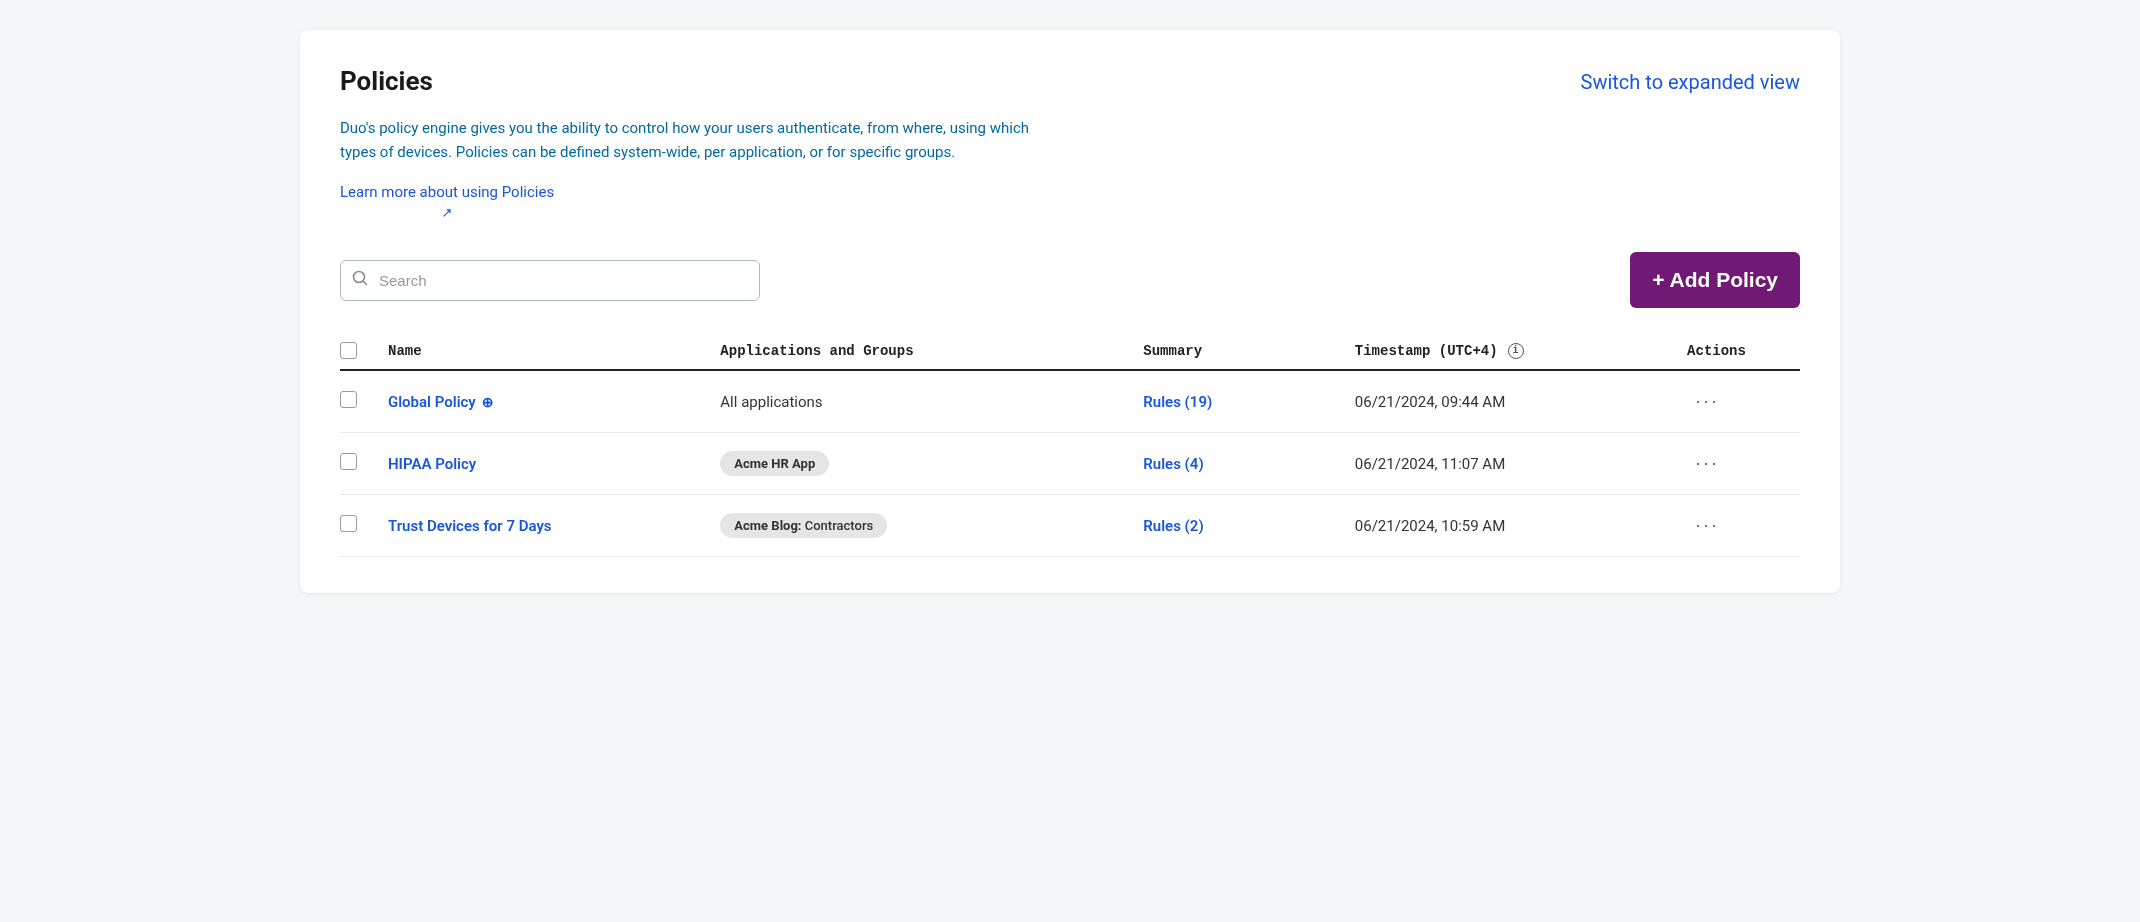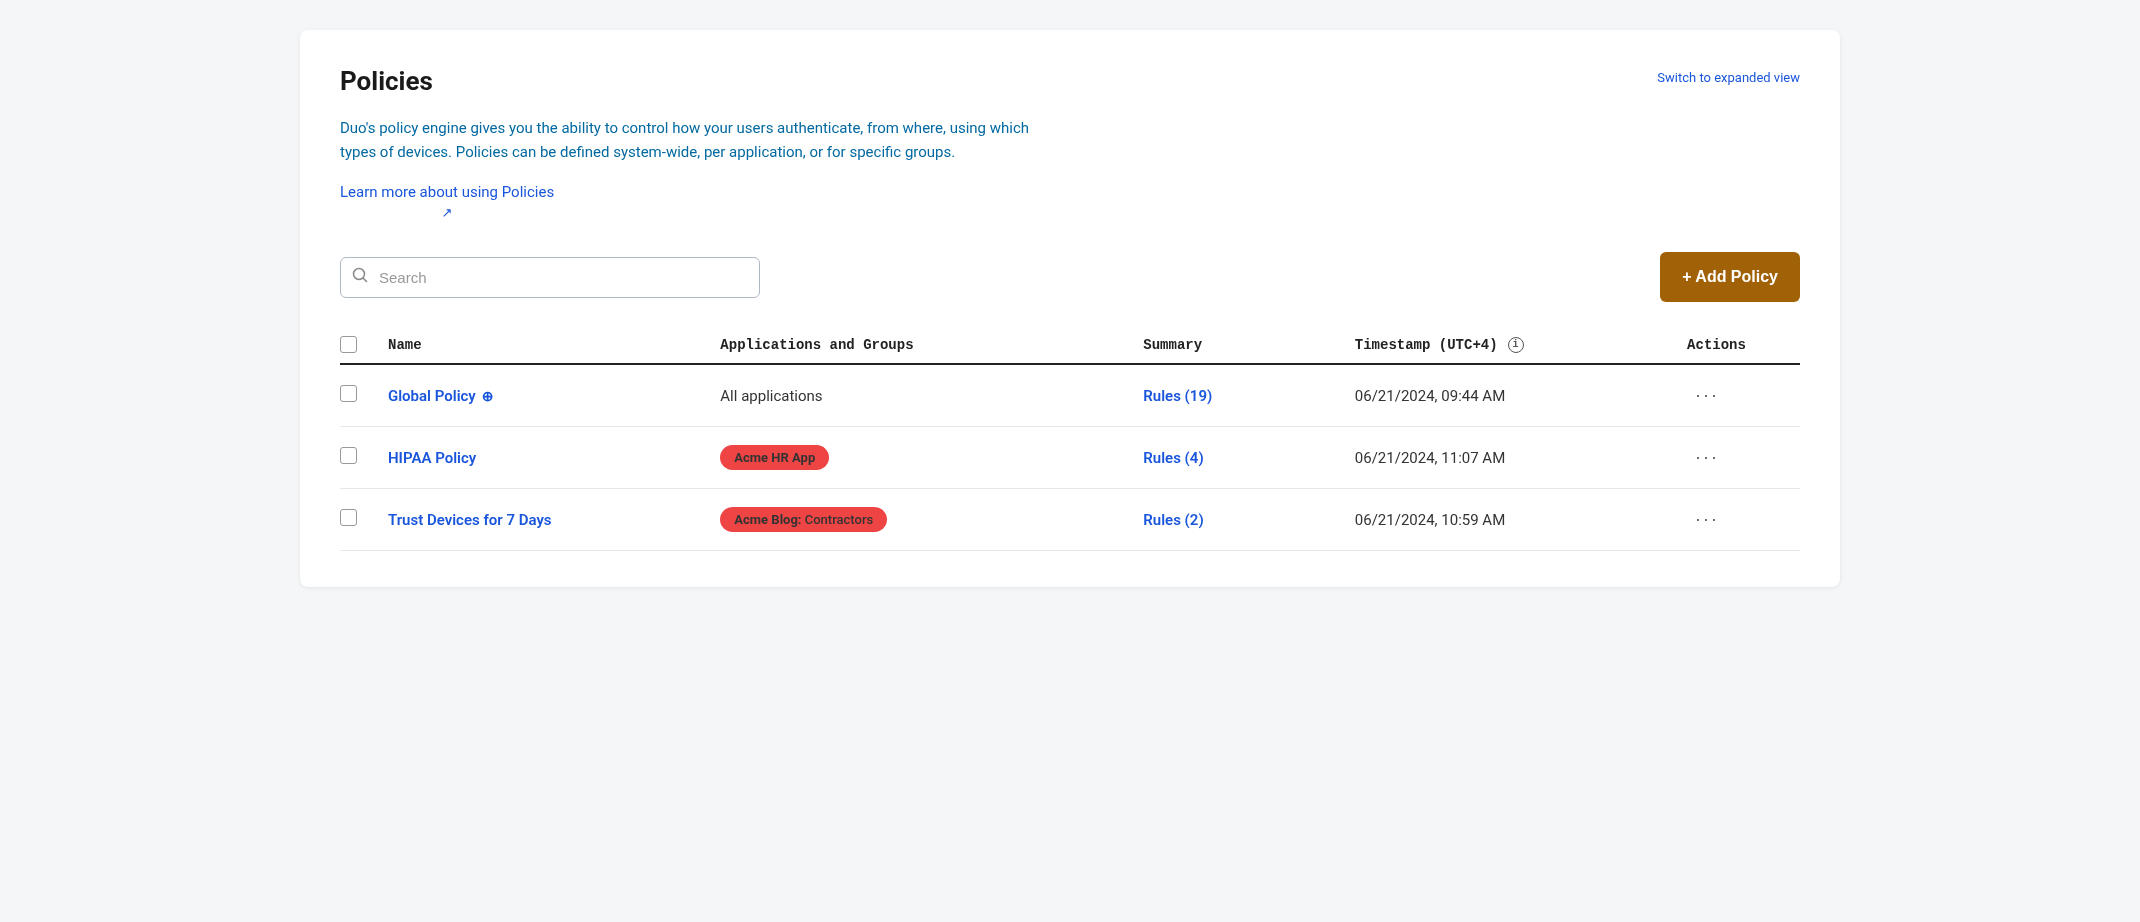--- a/index.html
+++ b/index.html
@@ -37,21 +37,21 @@
 
     .page-title {
       font-size: 26px;
       font-weight: 700;
       color: #1a1a1a;
     }
 
     .switch-expanded-link {
       color: #1a56db;
       text-decoration: none;
-      font-size: 13px;
+      font-size: 20px;
       white-space: nowrap;
       margin-top: 4px;
     }
 
     .description {
       color: #0369a1;
       font-size: 15px;
       line-height: 1.6;
       max-width: 700px;
       margin-bottom: 18px;
@@ -102,26 +102,26 @@
       color: #333;
       outline: none;
       background: #fff;
     }
 
     .search-input::placeholder {
       color: #999;
     }
 
     .add-policy-btn {
-      background: #a16207;
+      background: #701a75;
       color: #fff;
       border: none;
       border-radius: 6px;
       padding: 16px 22px;
-      font-size: 16px;
+      font-size: 21px;
       font-weight: 600;
       cursor: pointer;
       display: flex;
       align-items: center;
       gap: 8px;
       white-space: nowrap;
     }
 
     .policies-table {
       width: 100%;
@@ -234,21 +234,21 @@
       align-items: center;
       gap: 6px;
     }
 
     .global-icon {
       font-size: 14px;
     }
 
     .app-tag {
       display: inline-block;
-      background: #ef4444;
+      background: #e5e5e5;
       border-radius: 20px;
       padding: 5px 14px;
       font-size: 13px;
       color: #333;
       font-weight: 500;
     }
 
     .app-tag-text {
       font-weight: 700;
     }

